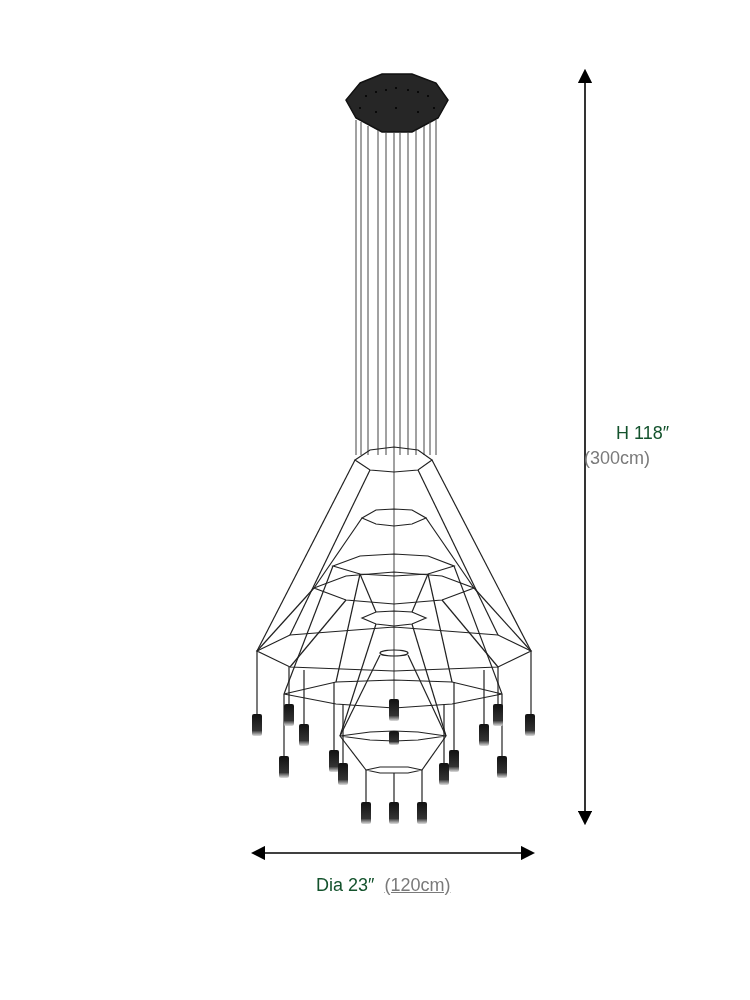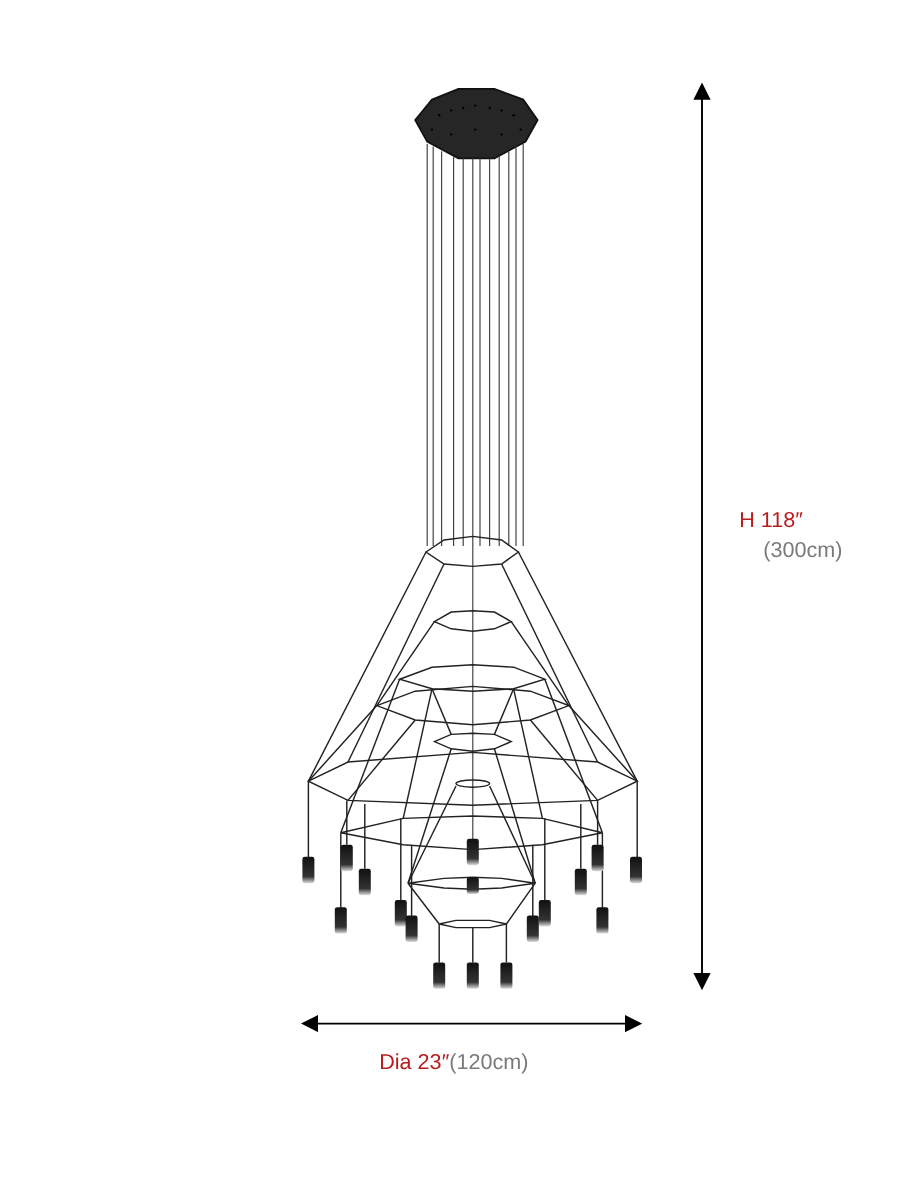--- a/index.html
+++ b/index.html
@@ -1,24 +1,24 @@
 <!DOCTYPE html>
 <html><head>
   <meta charset="utf-8">
   <style>
     html, body { margin: 0; padding: 0; background: #ffffff; }
     body { width: 750px; height: 1000px; position: relative; overflow: hidden; font-family: "Liberation Sans", "DejaVu Sans", sans-serif; }
     .drawing { position: absolute; left: 0; top: 0; width: 750px; height: 1000px; }
     .label { position: absolute; font-size: 18px; line-height: 22px; white-space: nowrap; }
-    .primary { color: #b91c1c; }
+    .primary { color: #14532d; }
     .secondary { color: #7a7a7a; }
     #height-label { left: 616px; top: 422px; }
-    #height-metric { left: 636px; top: 447px; }
+    #height-metric { left: 584px; top: 447px; }
     #dia-wrap { position: absolute; left: 316px; top: 875px; white-space: nowrap; font-size: 18px; }
-    #dia-wrap .secondary { margin-left: 0; }
+    #dia-wrap .secondary { margin-left: 10px; text-decoration: underline; }
   </style>
 </head>
 <body>
 
 <svg class="drawing" viewBox="0 0 750 1000" xmlns="http://www.w3.org/2000/svg">
   <defs>
     <linearGradient id="lampGrad" x1="0" y1="0" x2="0" y2="1">
       <stop offset="0" stop-color="#111"></stop>
       <stop offset="0.75" stop-color="#333"></stop>
       <stop offset="1" stop-color="#ddd"></stop>

